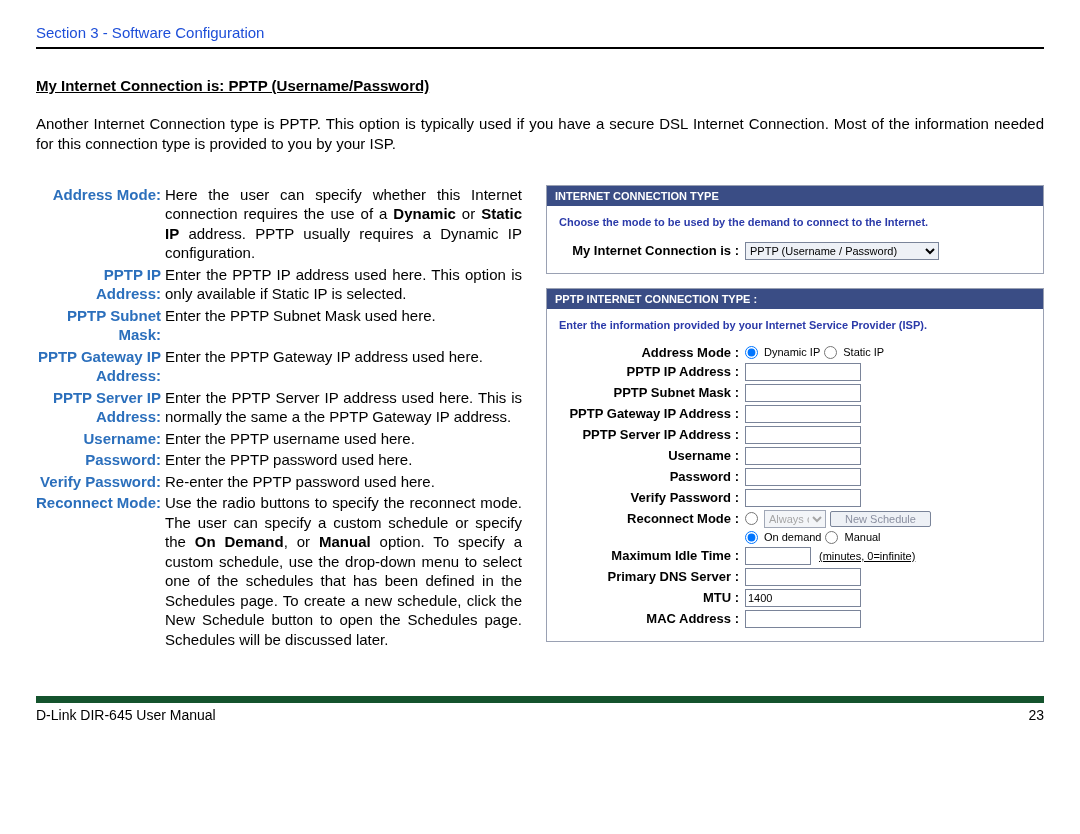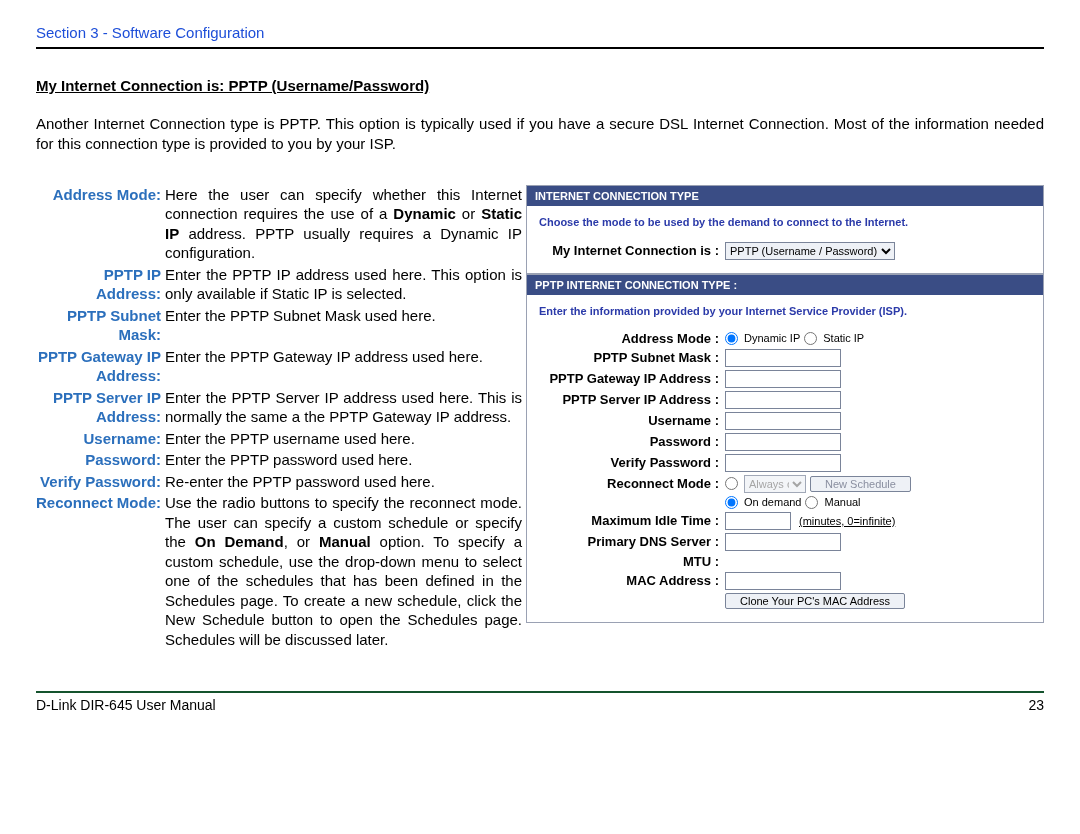--- a/index.html
+++ b/index.html
@@ -24,20 +24,21 @@
     text-decoration: underline;
     margin-bottom: 20px;
   }
   .intro-text {
     text-align: justify;
     line-height: 1.35;
     margin-bottom: 30px;
   }
   .two-col {
     display: flex;
+    gap: 20px;
   }
   .left-col {
     width: 490px;
     flex: 0 0 490px;
   }
   .right-col {
     flex: 1;
   }
   .def-table {
     width: 100%;
@@ -52,20 +53,21 @@
     width: 125px;
     text-align: right;
     color: #2b6fbc;
     font-weight: 600;
   }
   .def-desc {
     text-align: justify;
   }
   .panel {
     border: 1px solid #9aa1b3;
+    margin-bottom: 14px;
     font-size: 11px;
     background: #fff;
   }
   .panel-header {
     background: #3a4d85;
     color: #fff;
     font-weight: bold;
     padding: 4px 8px;
     font-size: 11px;
   }
@@ -115,21 +117,21 @@
     margin: 0 2px 0 0;
   }
   .button {
     background: #eef1f6;
     border: 1px solid #7a8499;
     font-size: 11px;
     padding: 1px 14px;
     border-radius: 2px;
   }
   .footer {
-    border-top: 2px solid #14532d;
+    border-top: 7px solid #14532d;
     margin-top: 40px;
     padding-top: 4px;
     display: flex;
     justify-content: space-between;
     font-size: 14px;
   }
   .hint {
     font-size: 11px;
     margin-left: 4px;
     text-decoration: underline;
@@ -195,21 +197,21 @@
 
   <div class="right-col">
 
     <div class="panel">
       <div class="panel-header">INTERNET CONNECTION TYPE</div>
       <div class="panel-body">
         <div class="panel-instruction">Choose the mode to be used by the demand to connect to the Internet.</div>
         <div class="form-row">
           <div class="form-label">My Internet Connection is :</div>
           <div class="form-val">
-            <select class="select" style="width:170px">
+            <select class="select" style="width:194px">
               <option>PPTP (Username / Password)</option>
             </select>
           </div>
         </div>
       </div>
     </div>
 
     <div class="panel">
       <div class="panel-header">PPTP INTERNET CONNECTION TYPE :</div>
       <div class="panel-body">
@@ -218,20 +220,26 @@
         <div class="form-row">
           <div class="form-label">Address Mode :</div>
           <div class="form-val">
             <input type="radio" class="radio" checked="" style="">
             <span>Dynamic IP</span>
             <input type="radio" class="radio" style="">
             <span>Static IP</span>
           </div>
         </div>
 
+        <div class="form-row">
+          <div class="form-label">PPTP IP Address :</div>
+          <div class="form-val">
+              <input class="text-input" style="">
+            </div>
+        </div>
         <div class="form-row">
           <div class="form-label">PPTP Subnet Mask :</div>
           <div class="form-val">
               <input class="text-input" style="">
             </div>
         </div>
         <div class="form-row">
           <div class="form-label">PPTP Gateway IP Address :</div>
           <div class="form-val">
               <input class="text-input" style="">
@@ -290,32 +298,29 @@
           </div>
         </div>
         <div class="form-row">
           <div class="form-label">Primary DNS Server :</div>
           <div class="form-val">
               <input class="text-input" style="">
             </div>
         </div>
         <div class="form-row">
           <div class="form-label">MTU :</div>
+          <div class="form-val">
+              <input class="text-input" value="1400" style="">
+            </div>
         </div>
         <div class="form-row">
           <div class="form-label">MAC Address :</div>
           <div class="form-val">
               <input class="text-input" style="">
             </div>
-        </div>
-        <div class="form-row">
-          <div class="form-label"></div>
-          <div class="form-val">
-            <button class="button">Clone Your PC's MAC Address</button>
-          </div>
         </div>
 
       </div>
     </div>
 
   </div>
 </div>
 
 <div class="footer">
   <span>D-Link DIR-645 User Manual</span>

